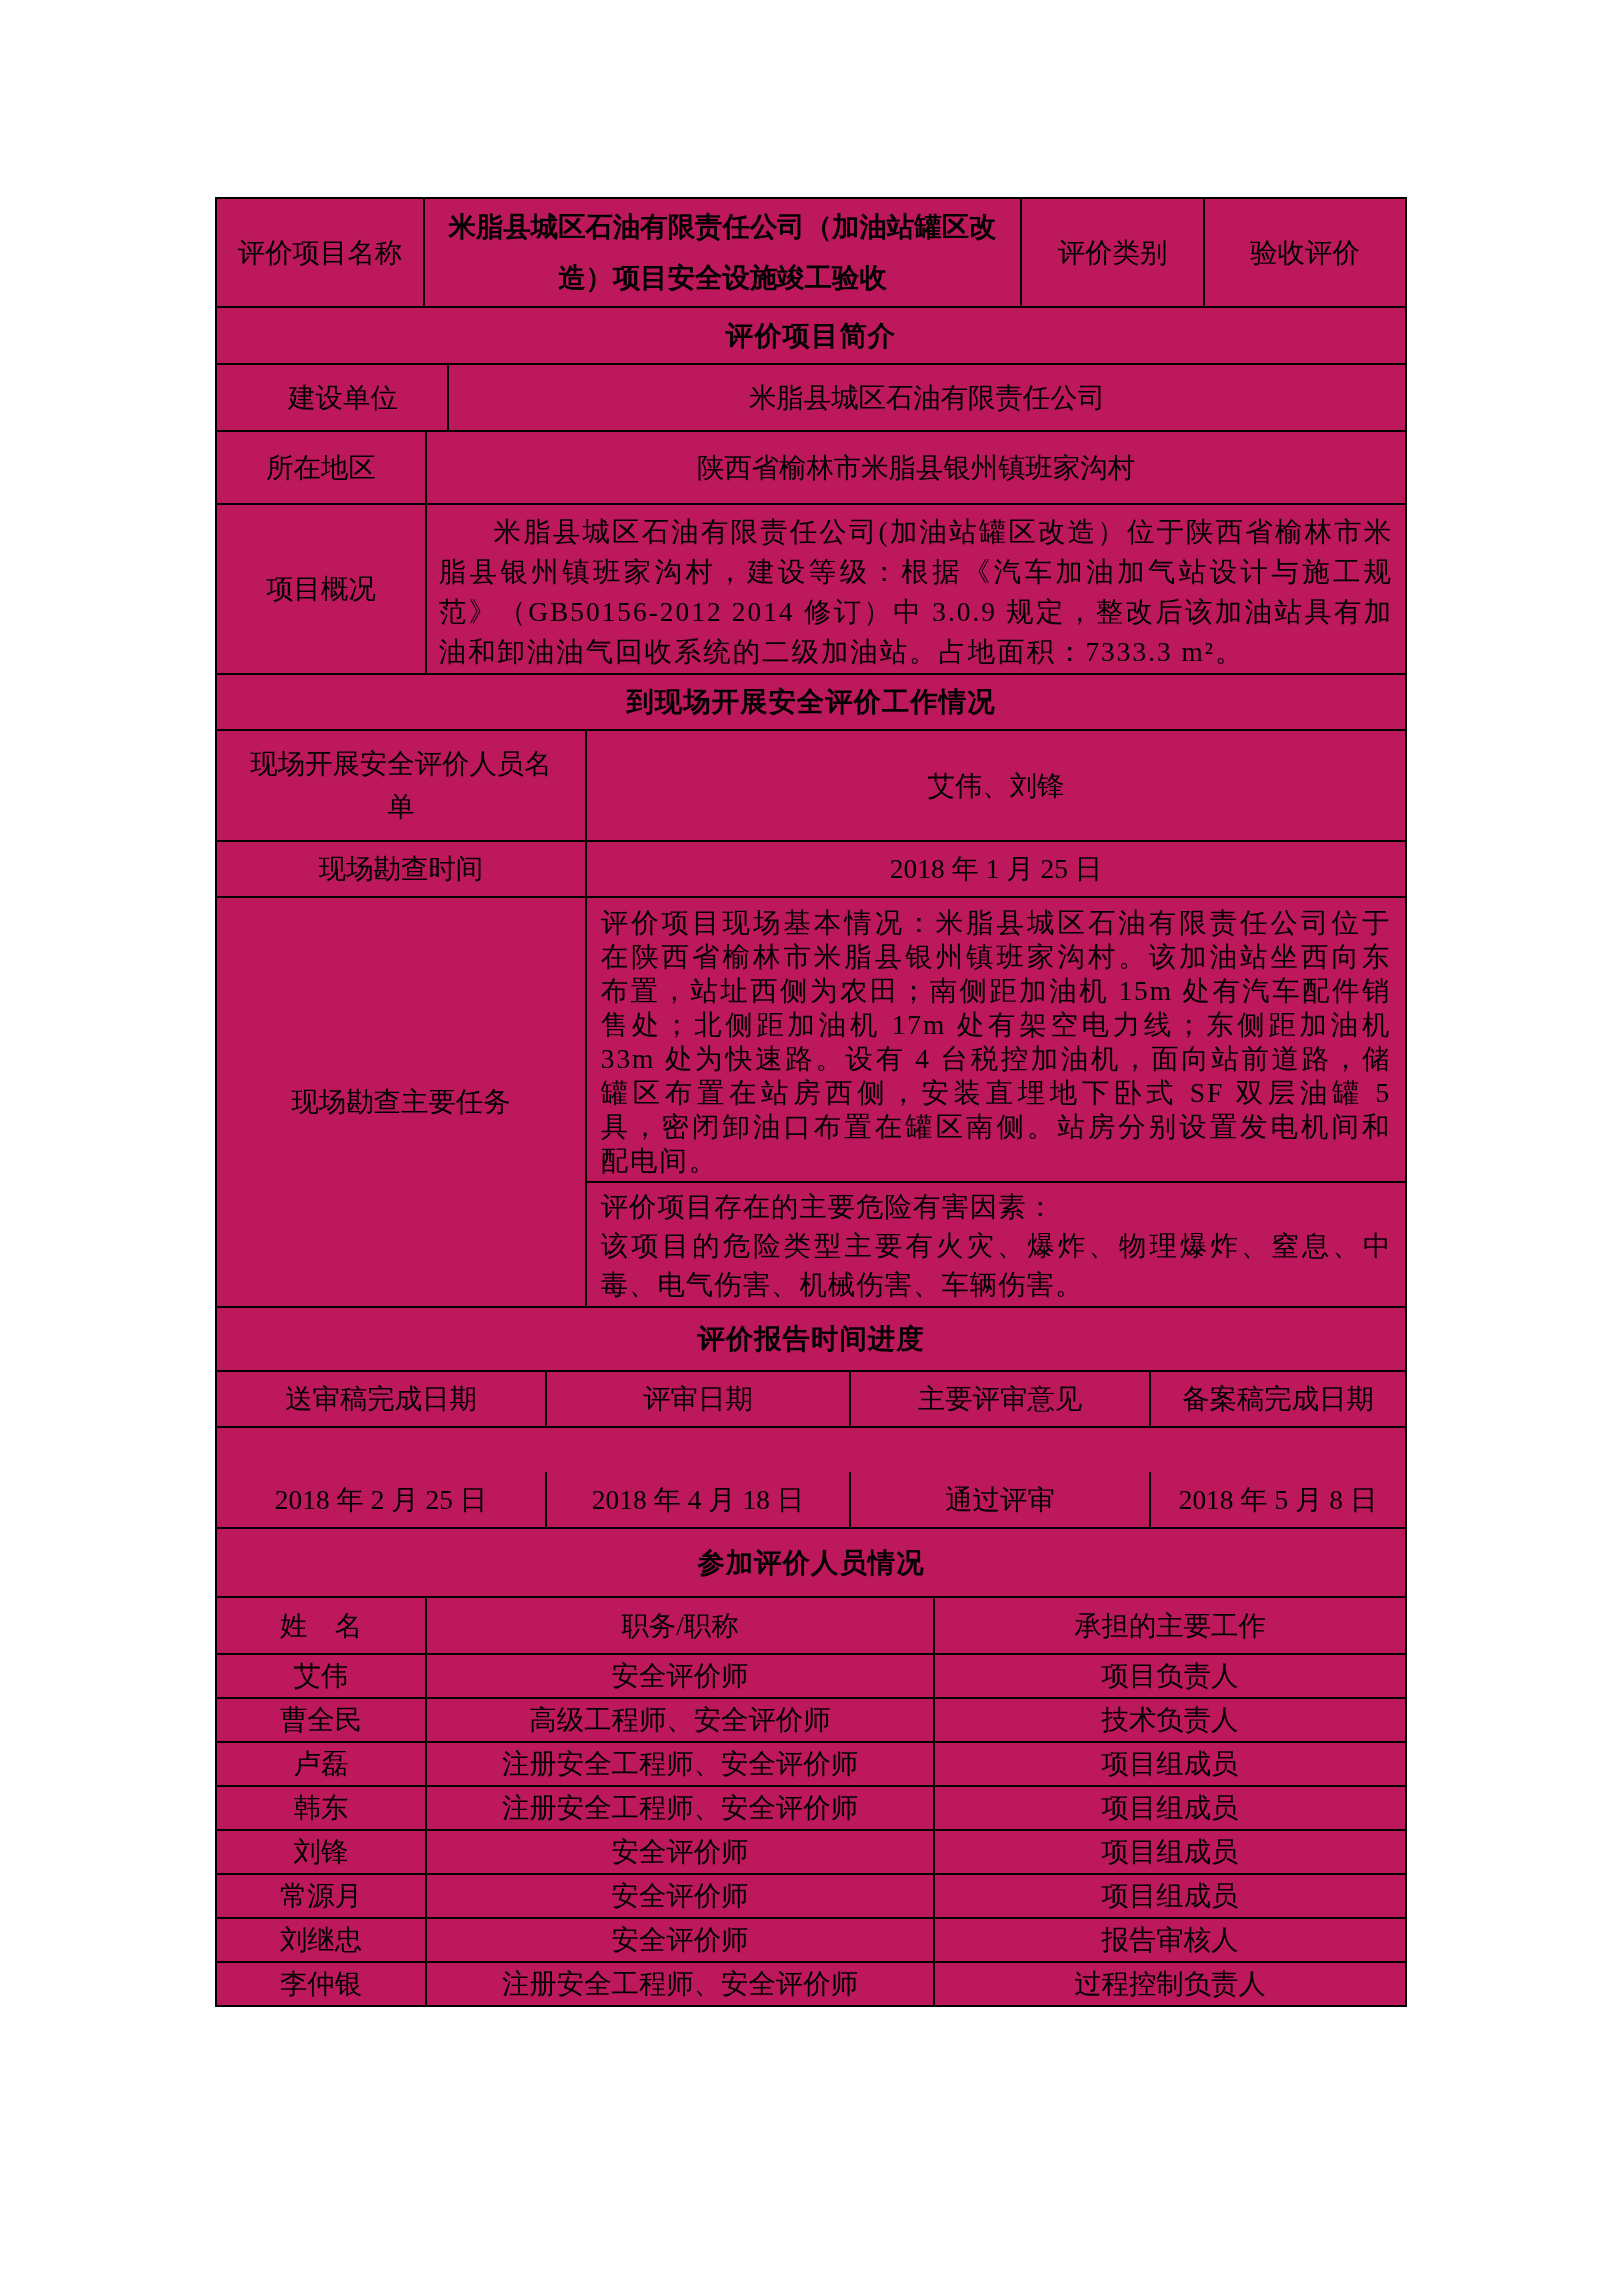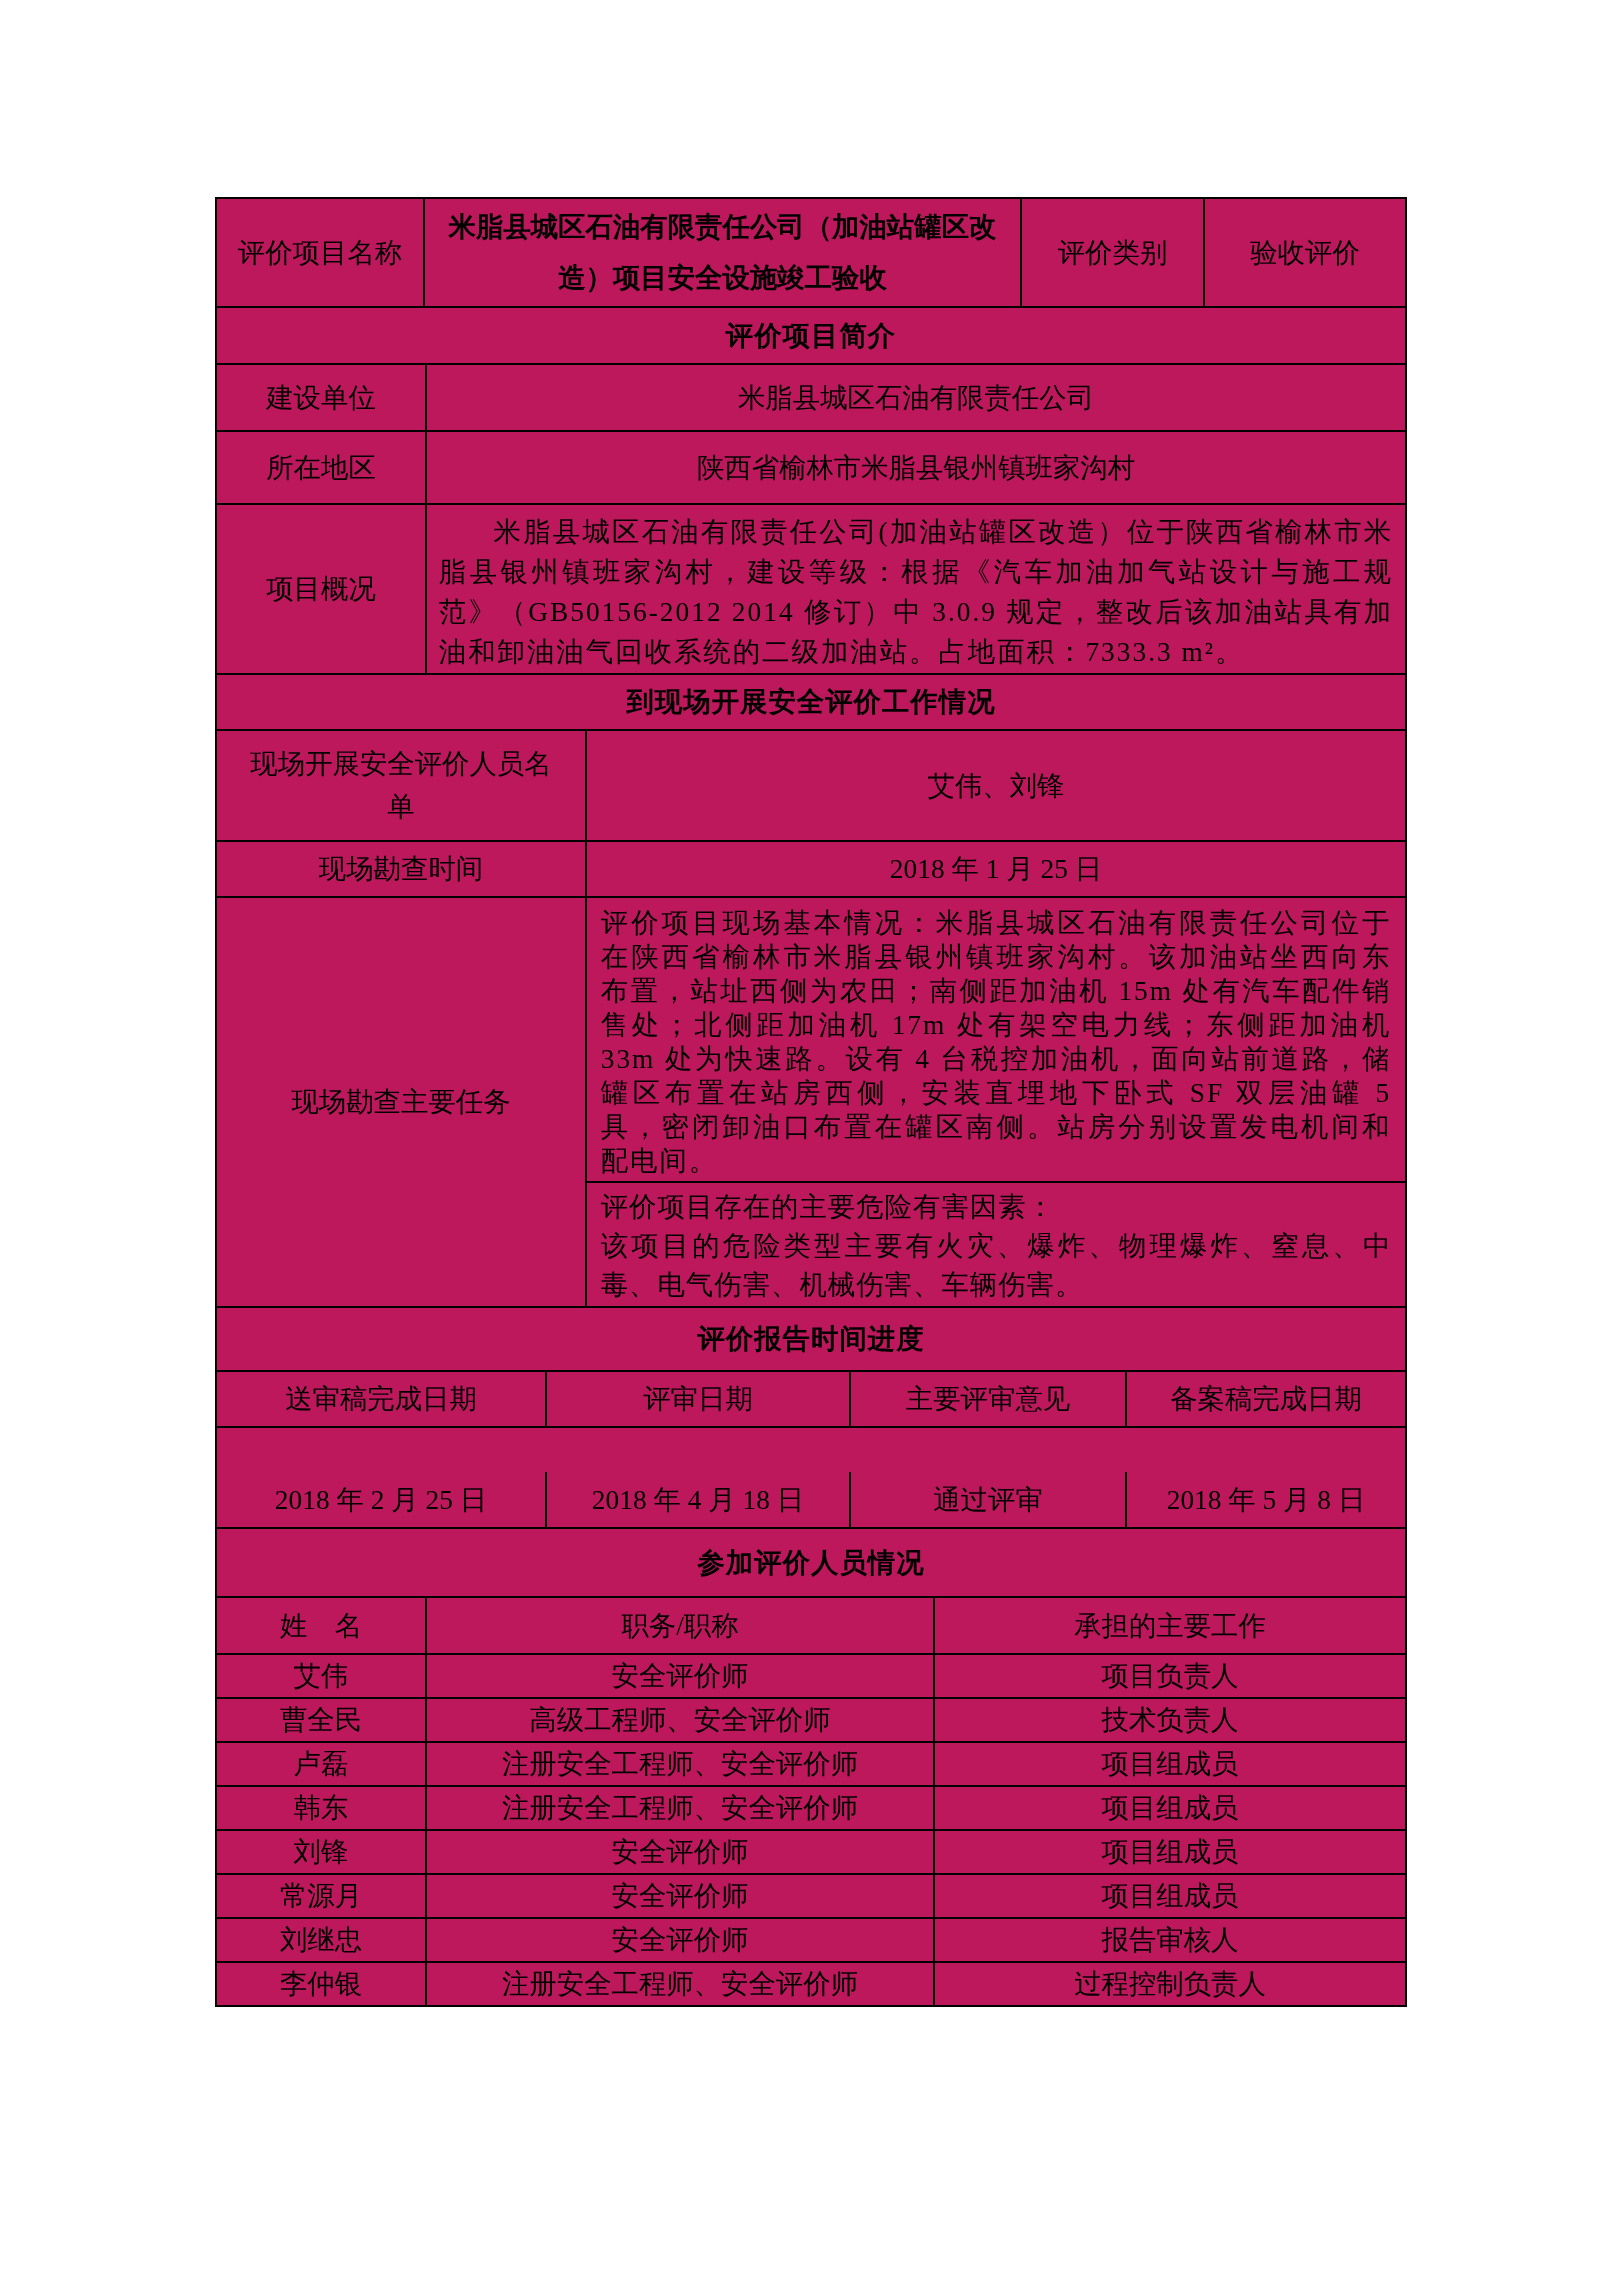--- a/index.html
+++ b/index.html
@@ -19,41 +19,41 @@
   .cell {
     display:flex; align-items:center; justify-content:center;
     text-align:center; border-right:2px solid #000; overflow:hidden;
   }
   .cell.last { border-right:none; flex:1; }
   .sec-row { display:flex; align-items:center; justify-content:center;
     border-bottom:2.9px solid #000; font-weight:bold; letter-spacing:1px; }
   
   .h-a   { height:109px; }
   .h-sec1{ height:57px;  }
-  .h-c   { height:67px;  }
+  .h-c   { height:67px;padding-left:22px;  }
   .h-d   { height:73px;  }
   .h-e   { height:170px; }
   .h-sec2{ height:56px;  }
   .h-g   { height:111px; }
   .h-h   { height:56px;  }
   .h-i   { height:410px; }
   .h-sec3{ height:64px;  }
   .h-k   { height:56px;  }
   .h-l   { height:57px;margin-top:44px;  }
   .h-sec4{ height:69px;  }
   .h-n   { height:57px;  }
   .h-p   { height:44px;  }
   .h-p-last { height:42px; }
   
   .w-la  { width:208px; }  
   .w-name{ width:597px; }  
   .w-cat { width:183px; }  
   .w-l2  { width:210px; }  
   .w-l3  { width:370px; }  
-  .w-d1  { width:330px; } .w-d2 { width:304px; } .w-d3 { width:276px; }
+  .w-d1  { width:330px; } .w-d2 { width:304px; } .w-d3 { width:300px; }
   .w-p1  { width:210px; } .w-p2 { width:508px; }
   .project-name { font-weight:bold; line-height:51px; padding:0 19.6px; }
   .staff-label  { padding:0 32px; line-height:43px; }
   .para-cell { display:block; text-align:justify; }
   .overview-para {
     padding:6.9px 11.8px 0 11.8px; line-height:40px; letter-spacing:2px;
     text-indent:2em; text-align:justify;
   }
   .stack { flex:1; display:flex; flex-direction:column; }
   .sub1 { height:285px; border-bottom:2.9px solid #000; padding:7.8px 13.7px 0 13.7px; }

